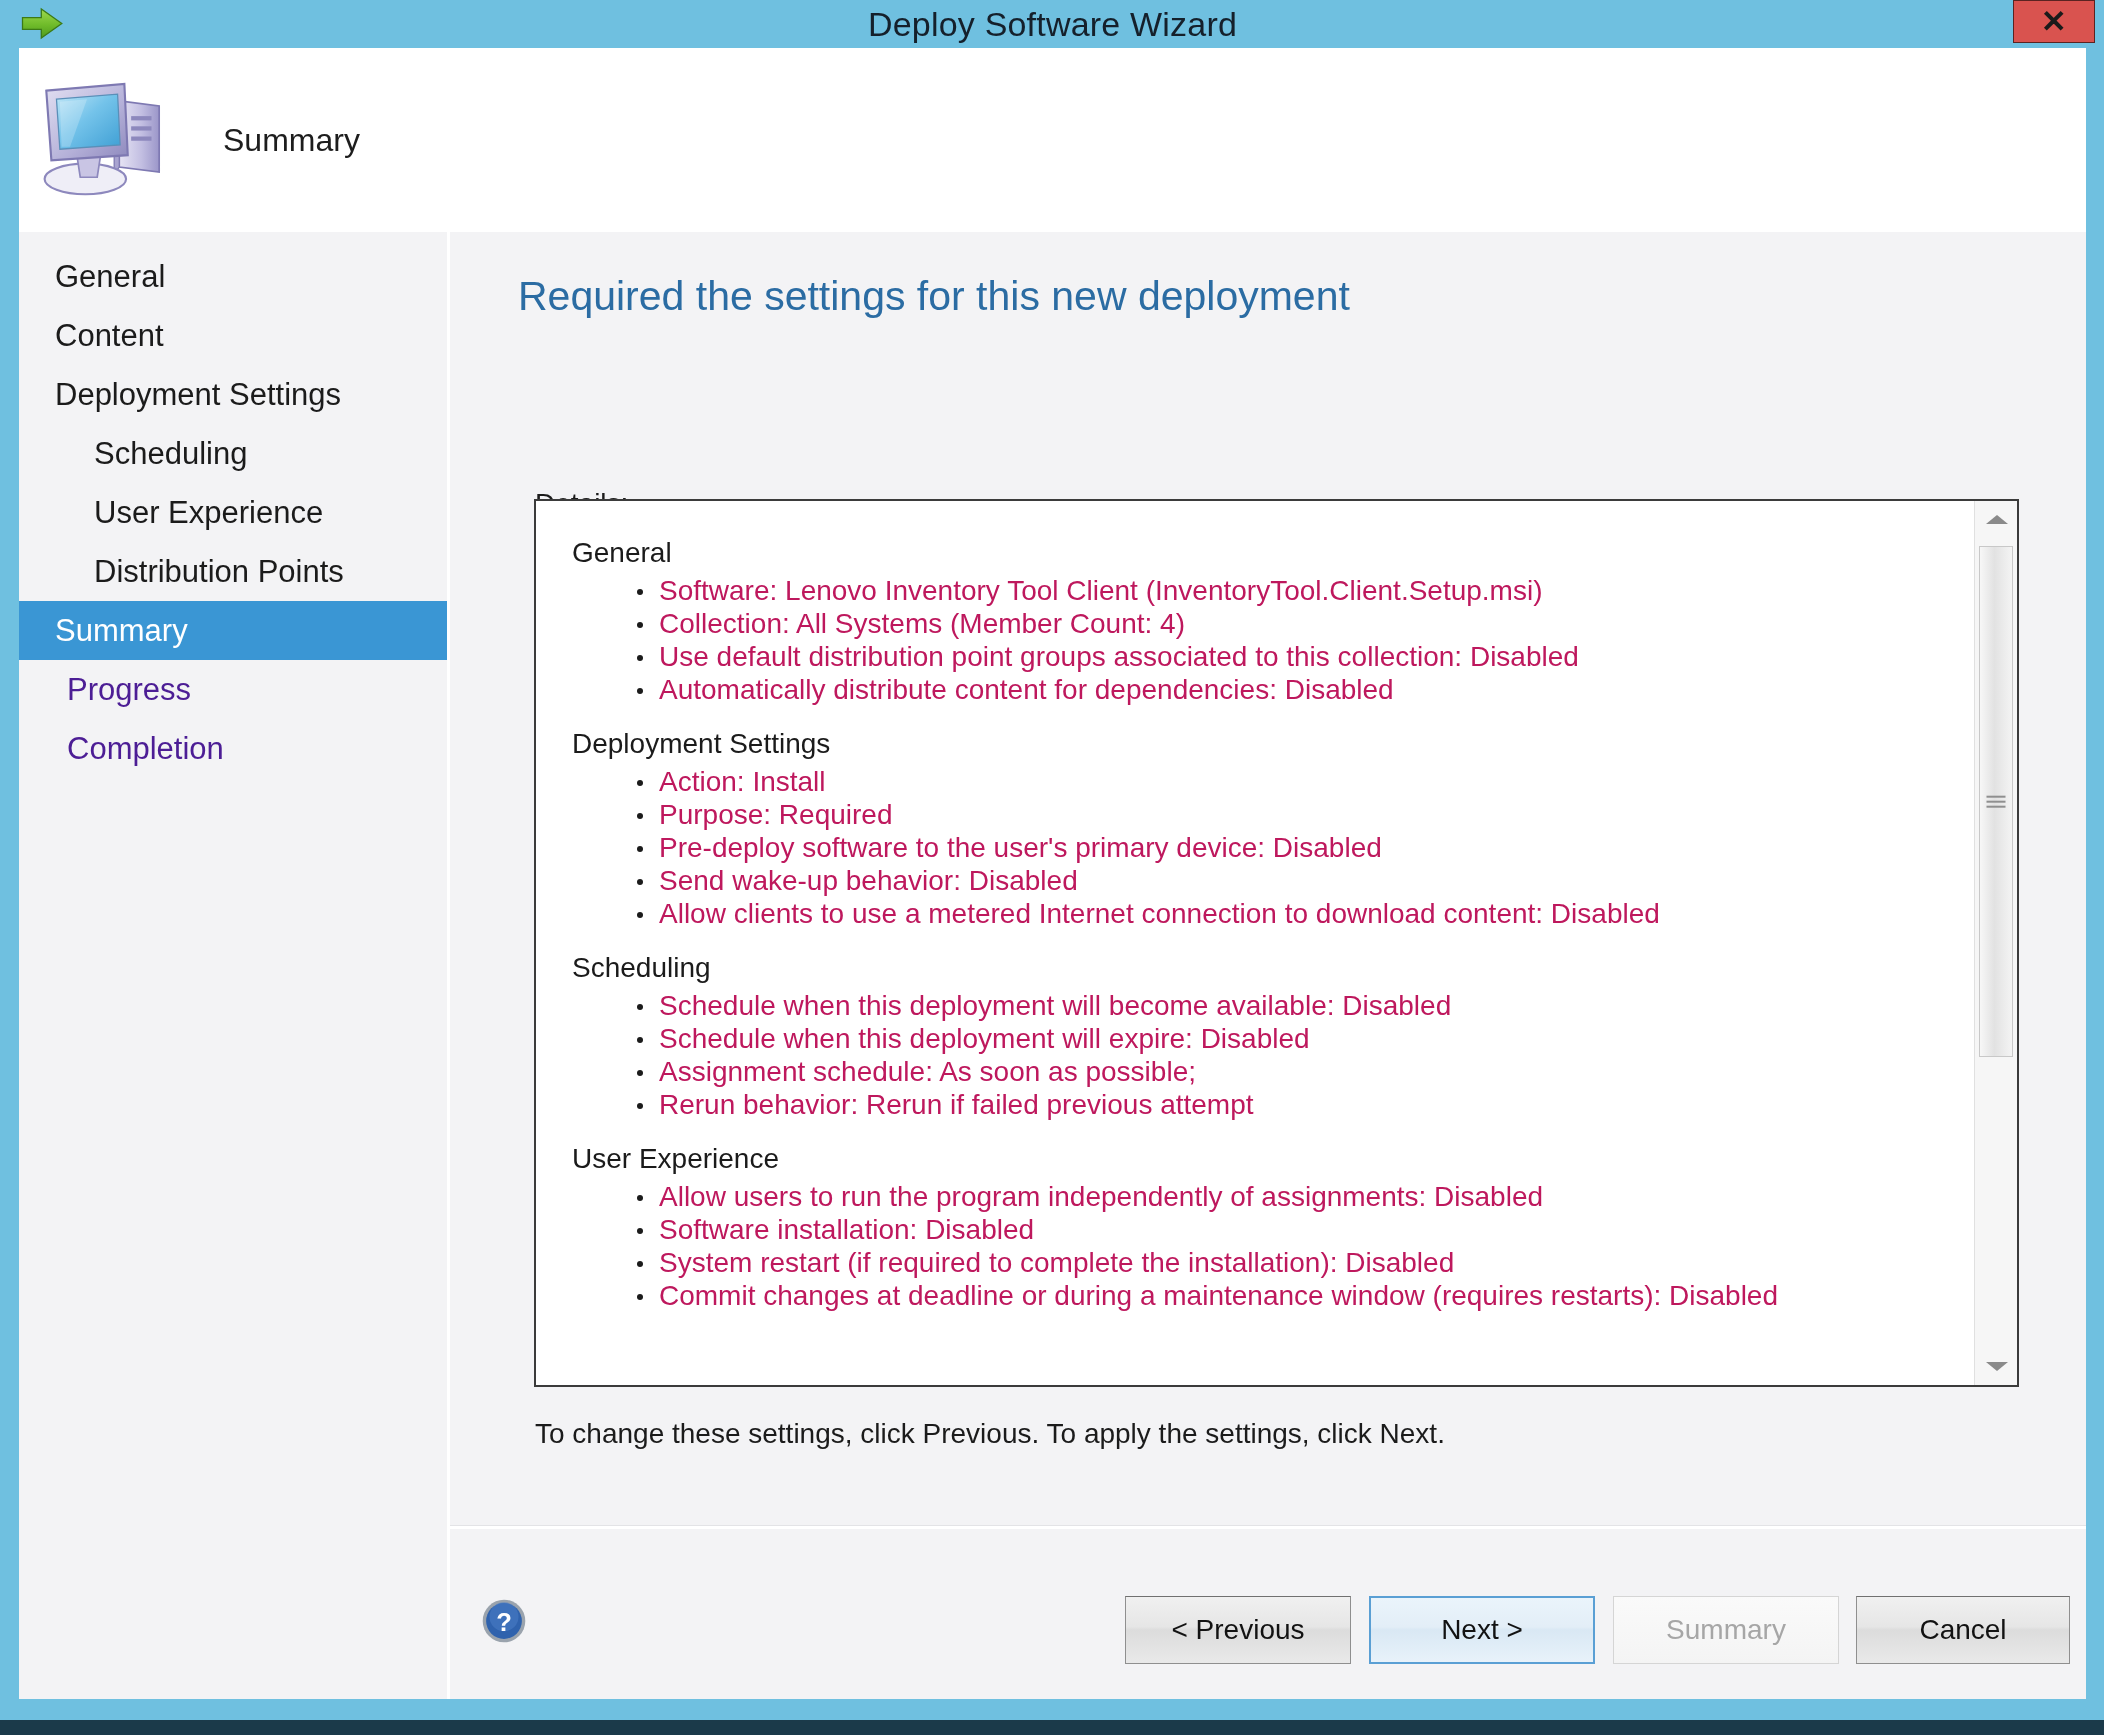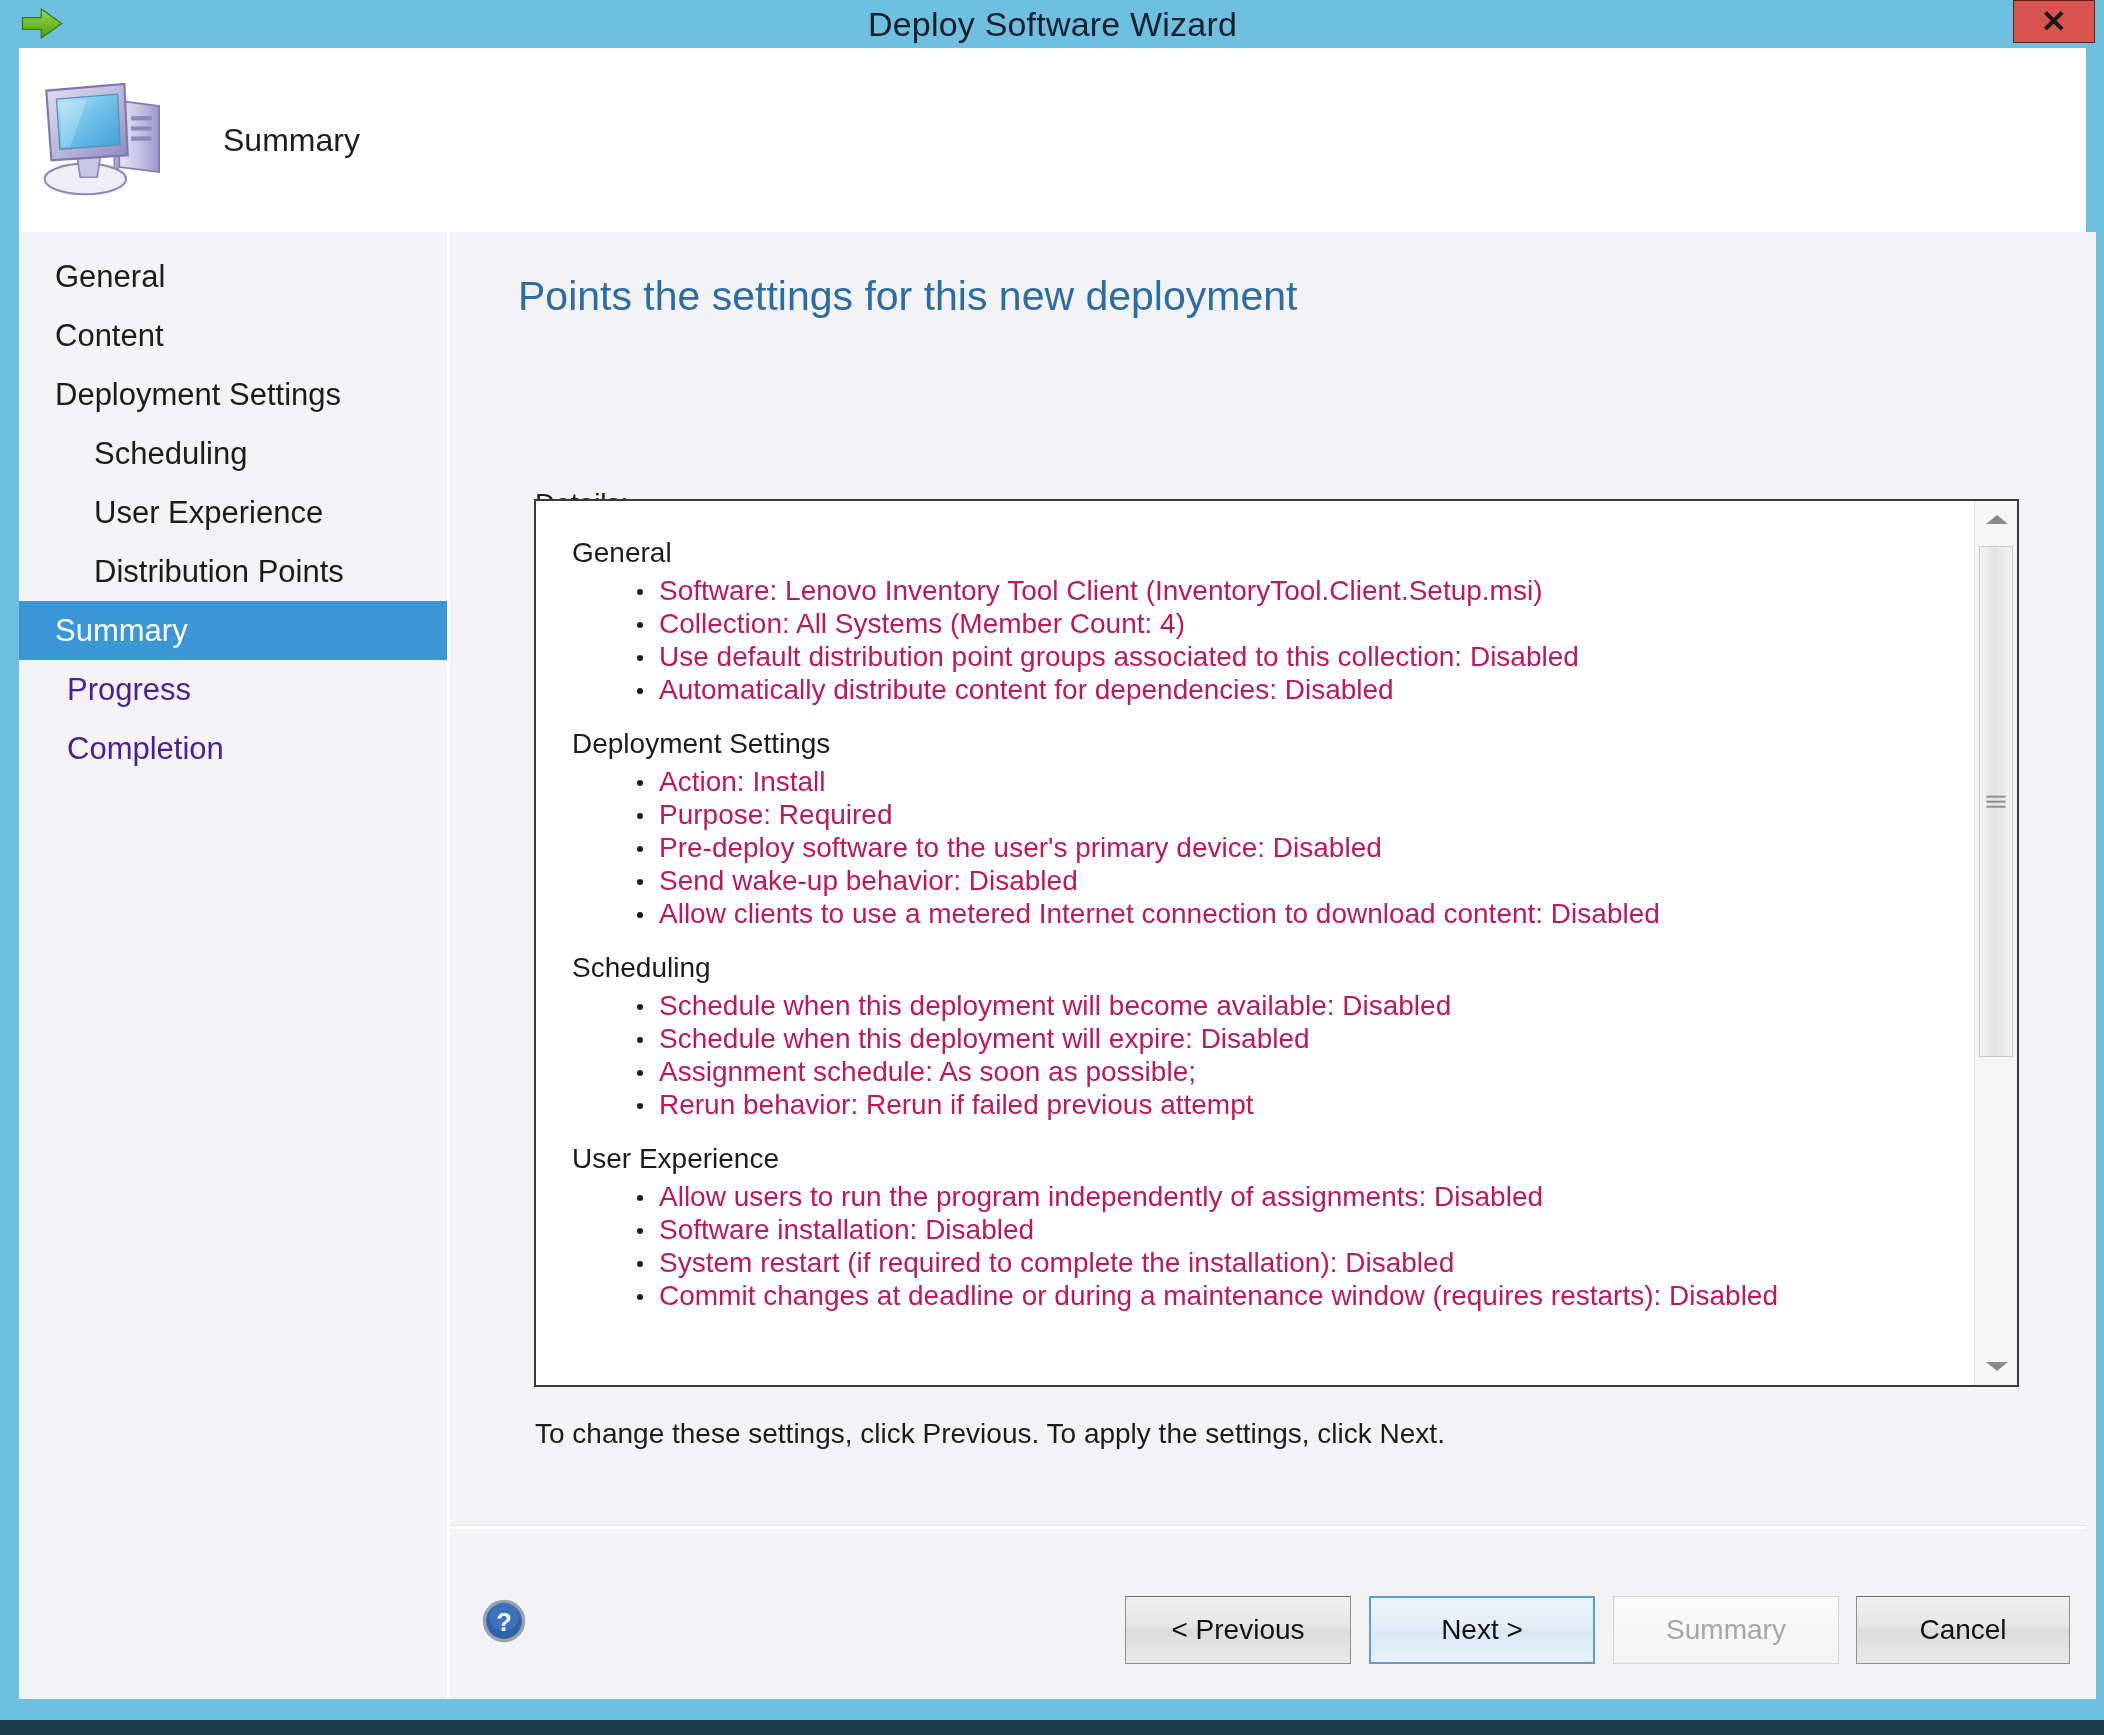--- a/index.html
+++ b/index.html
@@ -104,21 +104,20 @@
   }
 
   
   .body-area {
     position: absolute;
     left: 19px;
     top: 232px;
     width: 2067px;
     height: 1467px;
     background: #f3f3f5;
-    padding-left: 10px;
   }
 
   
   .sidebar {
     position: absolute;
     left: 0;
     top: 0;
     width: 428px;
     height: 1467px;
     background: #f3f3f5;
@@ -439,21 +438,21 @@
           <div class="nav-item indent">User Experience</div>
           <div class="nav-item indent">Distribution Points</div>
           <div class="nav-item selected">Summary</div>
           <div class="nav-item muted">Progress</div>
           <div class="nav-item muted">Completion</div>
         </div>
     </div>
     <div class="sidebar-divider"></div>
 
     <div class="content">
-      <div class="content-heading">Points the settings for this new deployment</div>
+      <div class="content-heading">Required the settings for this new deployment</div>
       <div class="details-label">Details:</div>
 
       <div class="details-box">
         <div class="details-inner" id="details-inner">
             <div class="sect">
               <div class="sect-title">General</div>
               <ul>
                 <li>Software: Lenovo Inventory Tool Client (InventoryTool.Client.Setup.msi)</li>
                 <li>Collection: All Systems (Member Count: 4)</li>
                 <li>Use default distribution point groups associated to this collection: Disabled</li>

